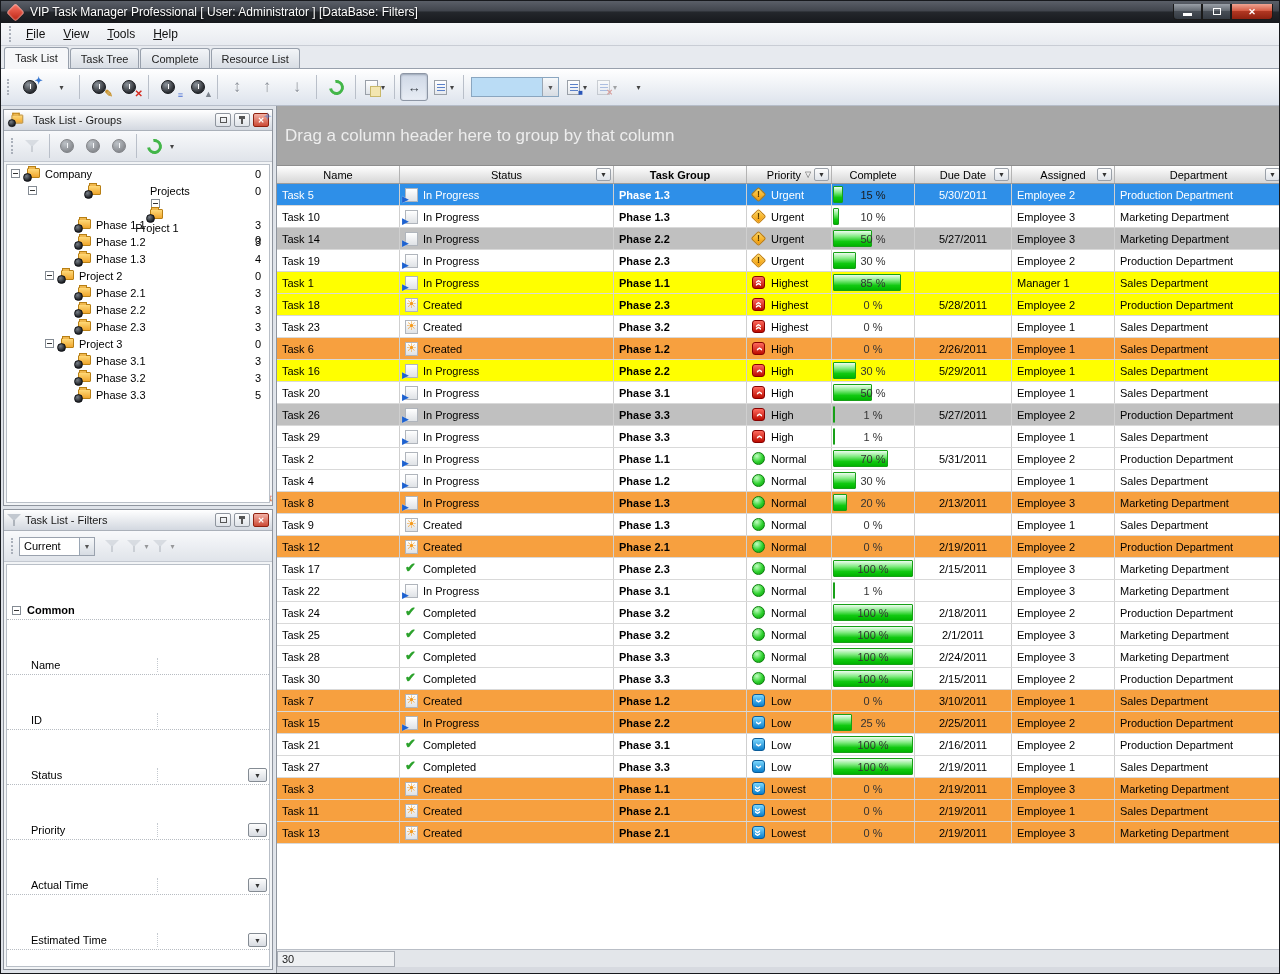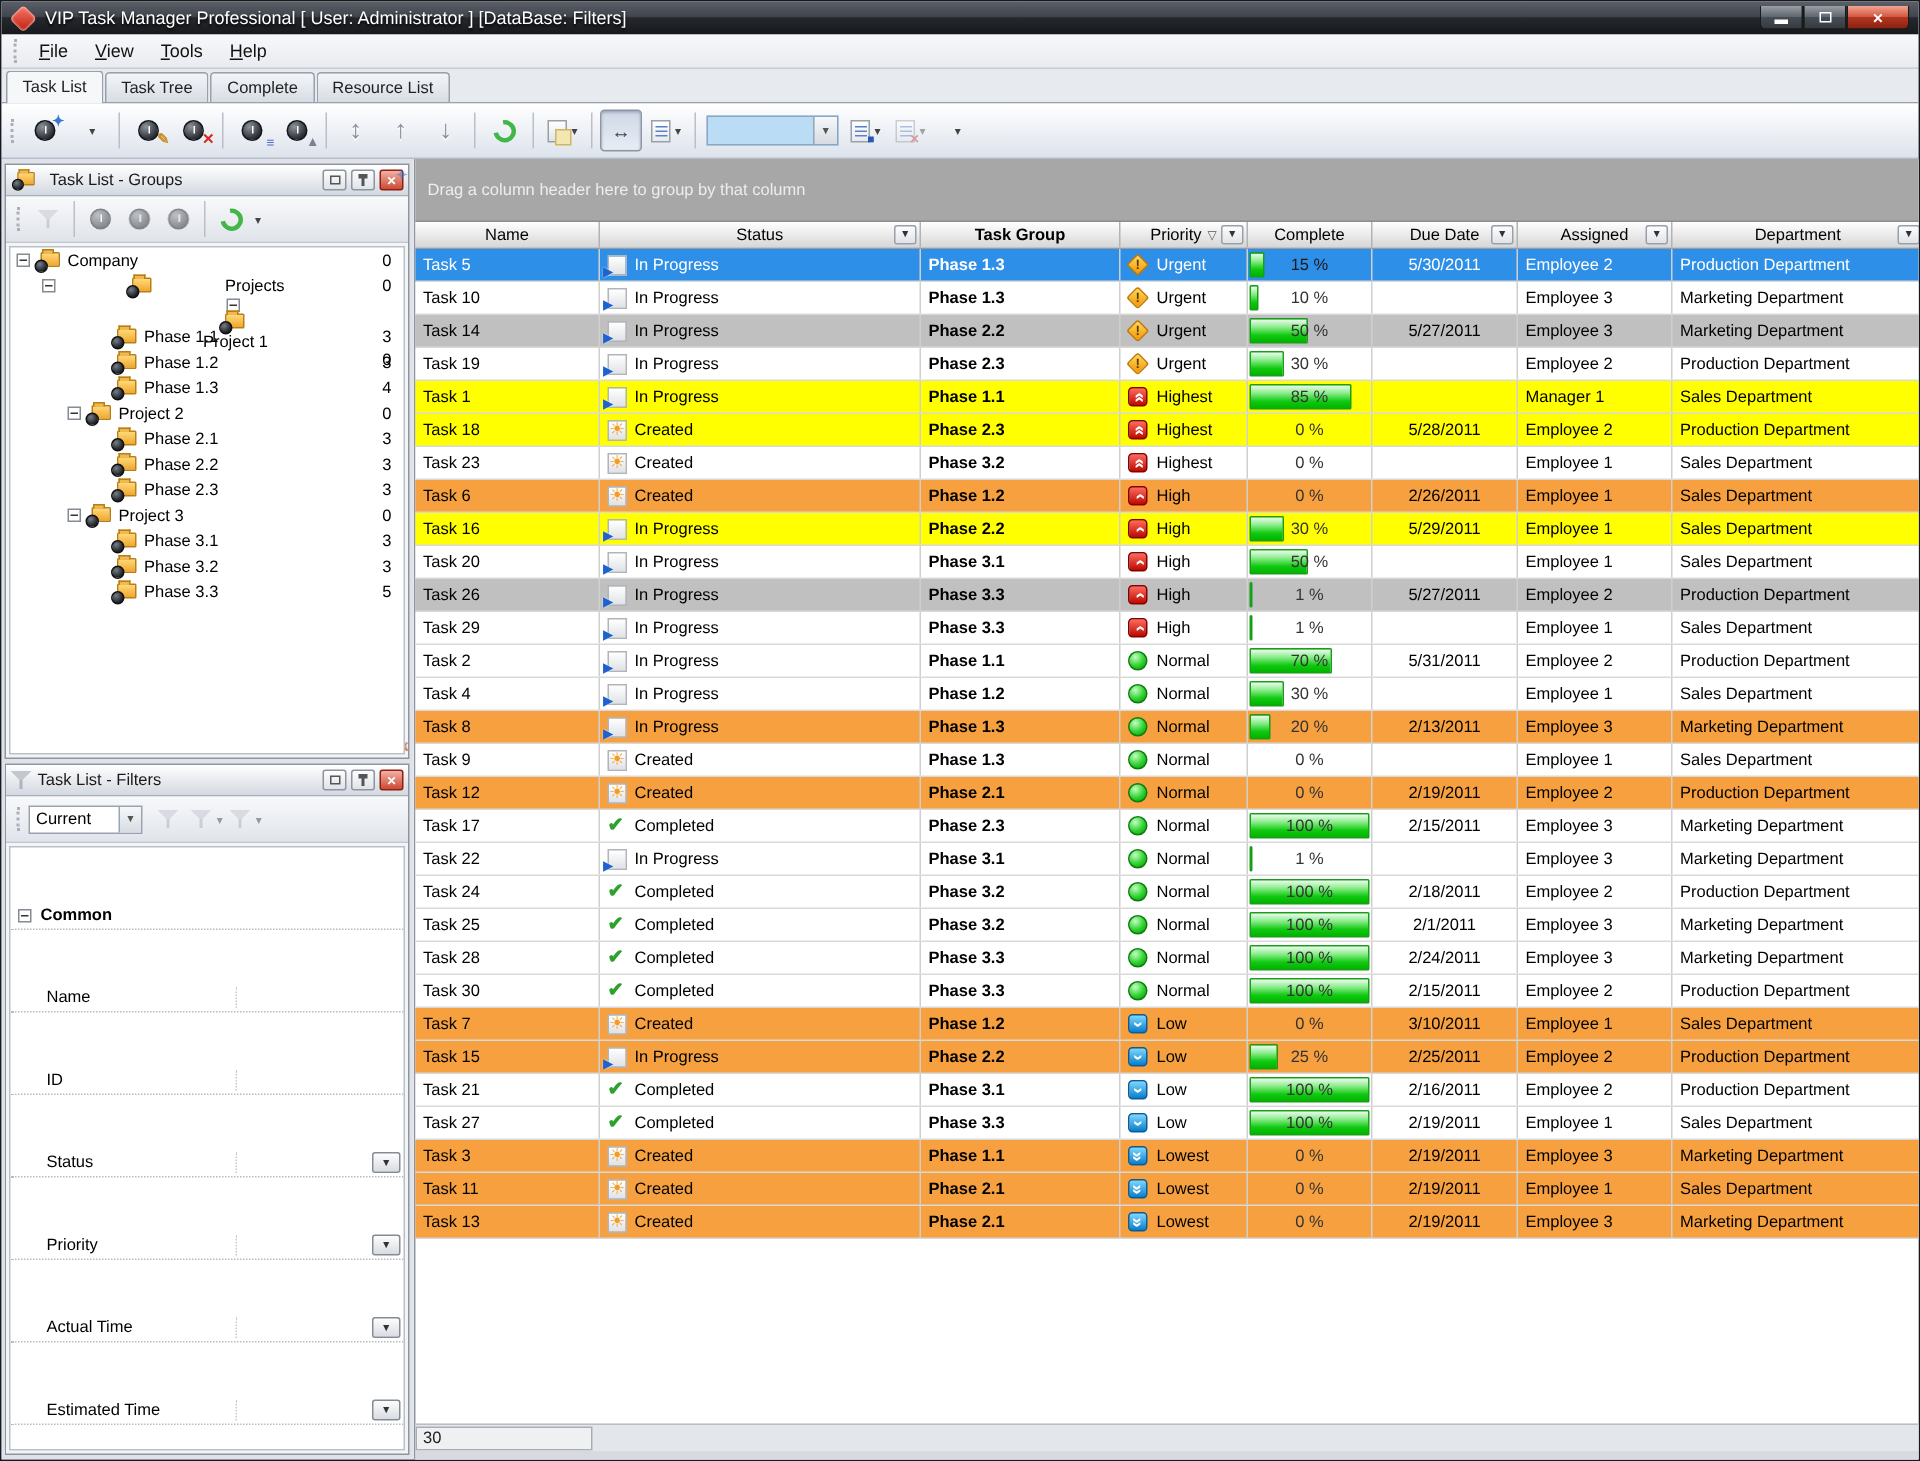--- a/index.html
+++ b/index.html
@@ -96,21 +96,21 @@
   .fbox { width:9px; height:9px; border:1px solid #848b93; background:#fff; margin-right:6px; position:relative; flex:none; display:none; }
   .section .fbox { display:block; }
   .fbox::before { content:""; position:absolute; left:1px; top:3px; width:5px; height:1px; background:#333; }
   .fbox.plus::after { content:""; position:absolute; left:3px; top:1px; width:1px; height:5px; background:#333; }
   .frow.row::before { content:""; position:absolute; left:150px; top:2px; bottom:2px; border-left:1px dotted #c5cad0; }
   .fdd { position:absolute; right:2px; top:2px; width:19px; height:14px; border:1px solid #848b93; background:linear-gradient(#fdfdfd,#d8dce2); border-radius:2px; display:none; align-items:center; justify-content:center; font-size:7px; color:#333; }
   .frow.dd .fdd { display:flex; }
 
   
   .main { position:absolute; left:275px; top:105px; right:0; bottom:0; background:#fff; border-left:1px solid #8f959e; }
-  .grouphint { height:42px; background:#a7a7a7; border-bottom:1px solid #8e8e8e; color:#ededed; font-size:11px; display:flex; align-items:center; padding-left:8px; }
+  .grouphint { height:60px; background:#a7a7a7; border-bottom:1px solid #8e8e8e; color:#ededed; font-size:17px; display:flex; align-items:center; padding-left:8px; }
   .ghead { height:18px; display:flex; background:linear-gradient(#ffffff,#d6d6d6); border-bottom:1px solid #9c9c9c; }
   .hcell { display:flex; align-items:center; justify-content:center; font-size:11px; color:#000; border-right:1px solid #b3b3b3; position:relative; flex:none; }
   .hdd { position:absolute; right:2px; top:2px; width:15px; height:13px; border:1px solid #9aa0a8; background:linear-gradient(#fdfdfd,#dfe3e9); border-radius:2px; display:flex; align-items:center; justify-content:center; font-size:7px; color:#333; }
   .sortmark { font-size:8px; color:#555; margin-left:4px; }
 
   .rows { }
   .trow { height:22px; display:flex; border-bottom:1px solid #d9d9d9; font-size:11px; background:#fff; color:#000; }
   .trow.gray { background:#c0c0c0; }
   .trow.yellow { background:#ffff00; }
   .trow.orange { background:#f7a03f; }

